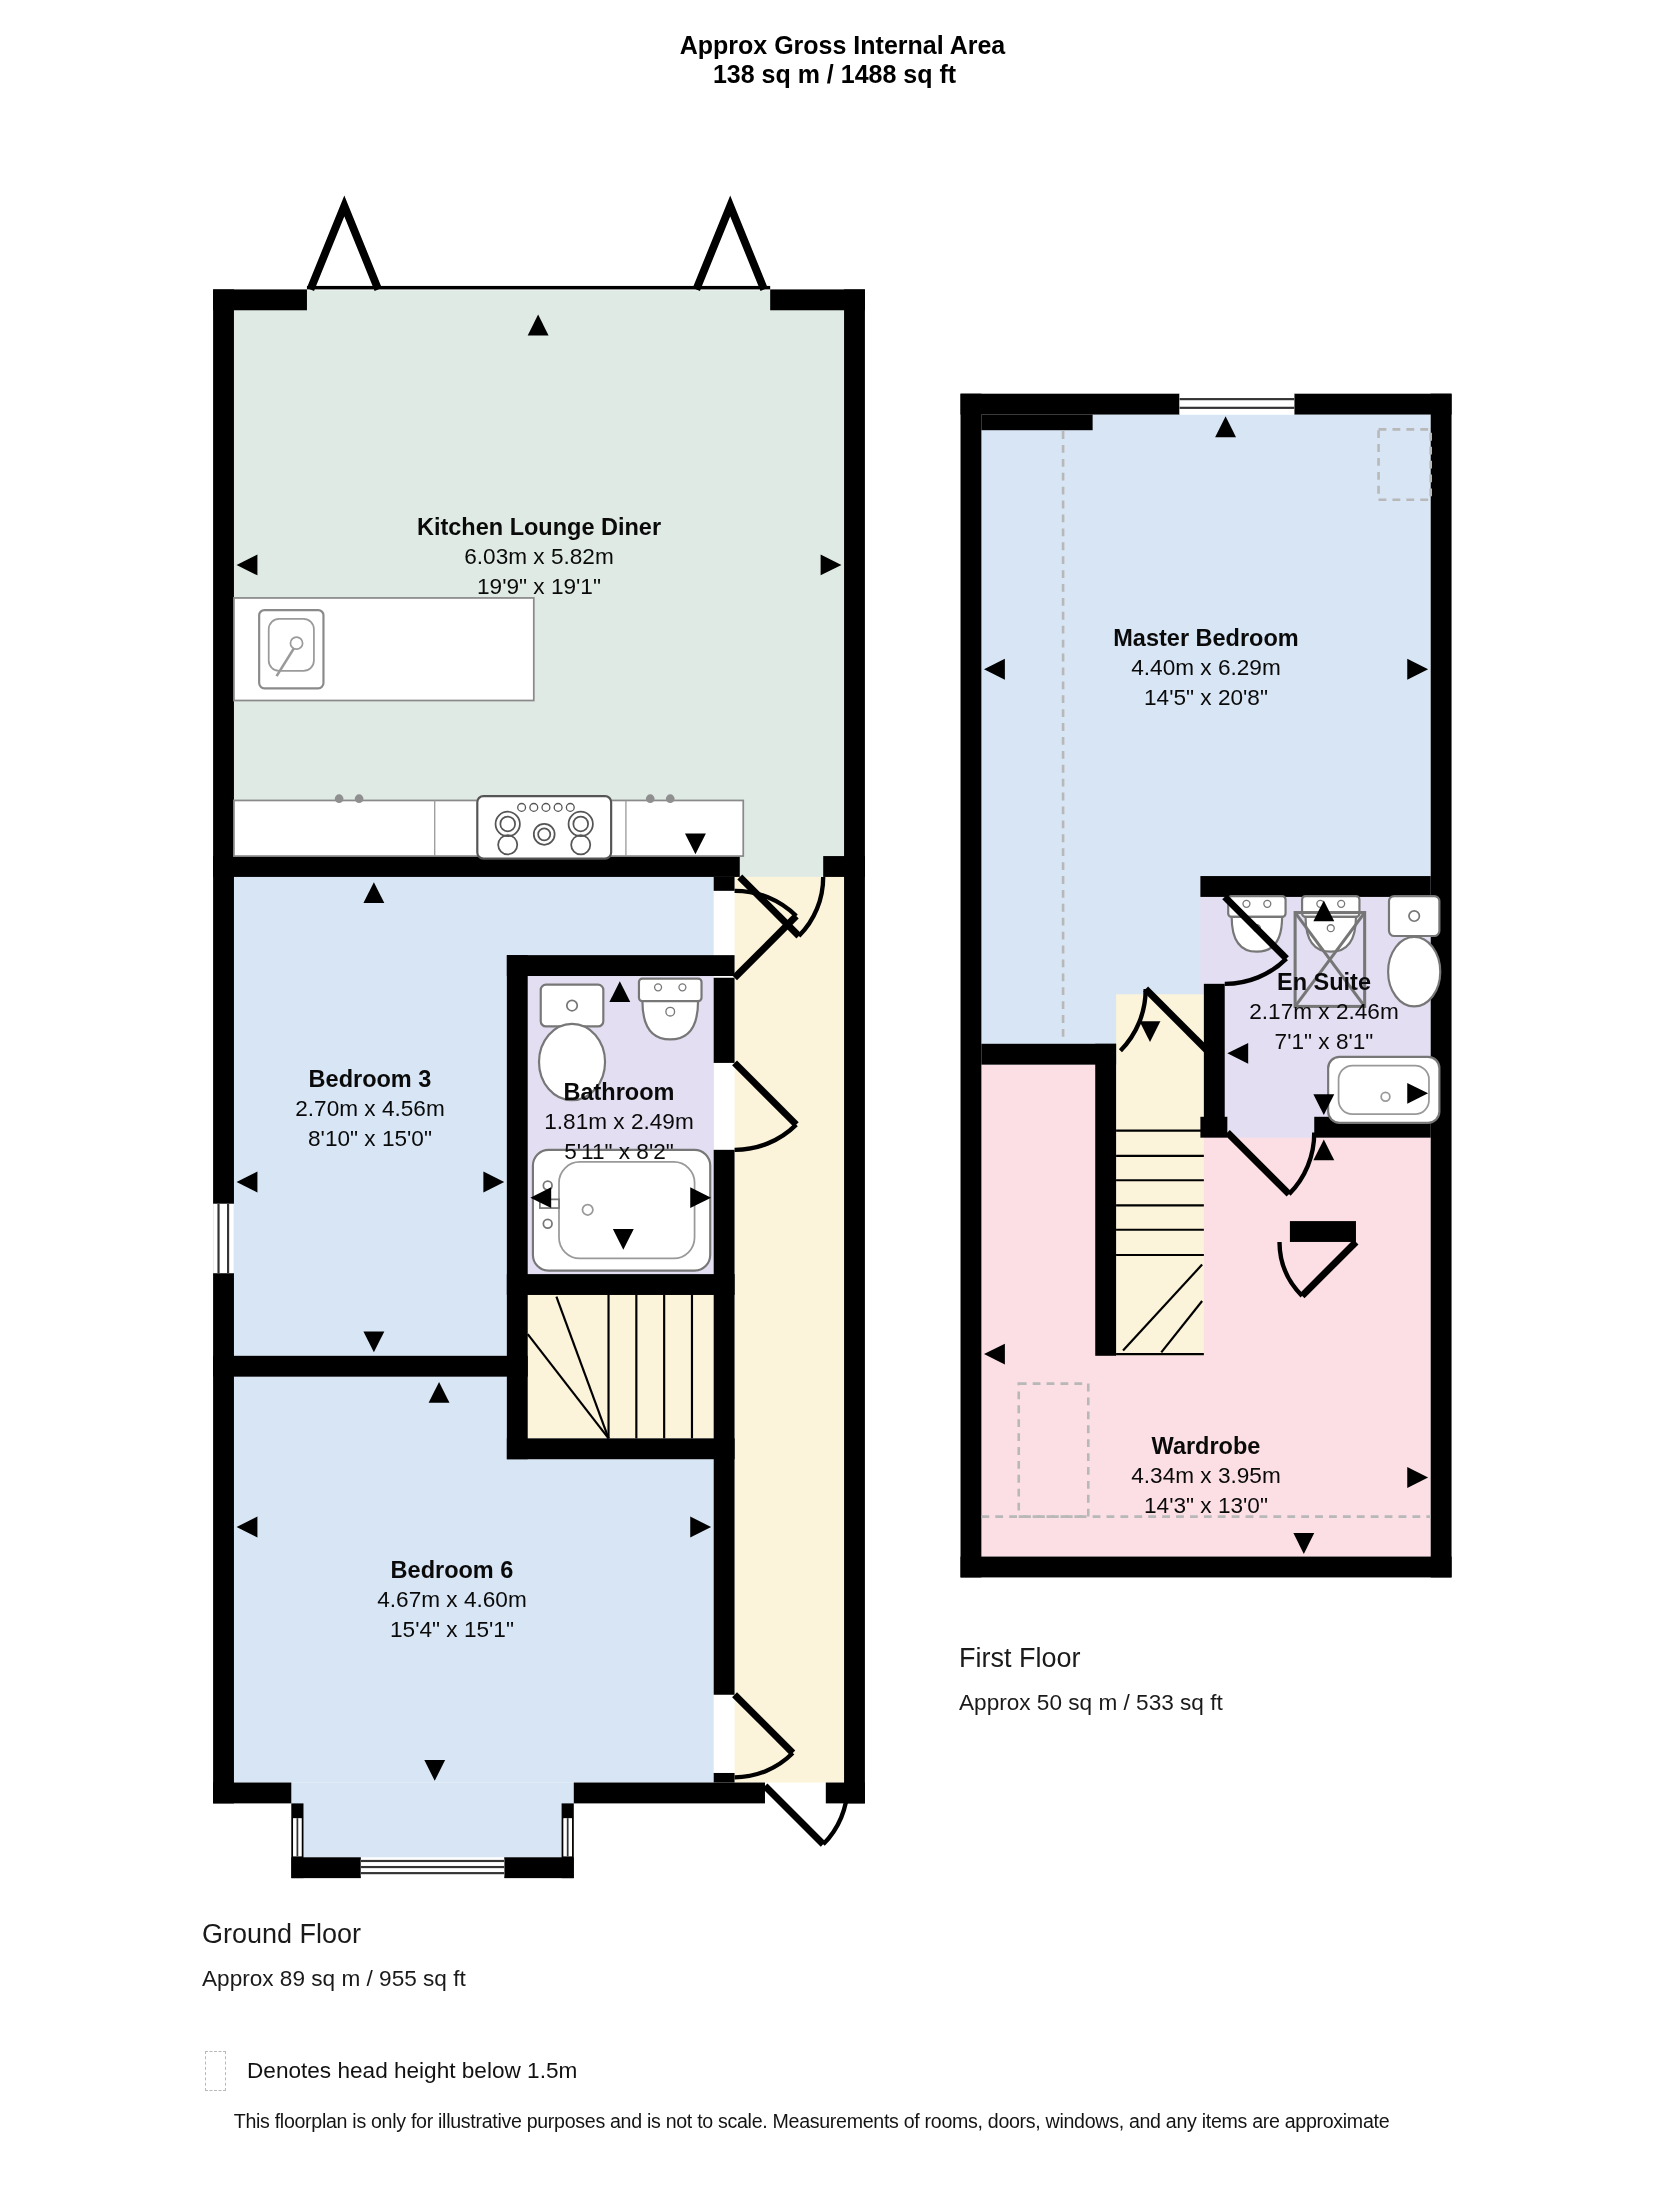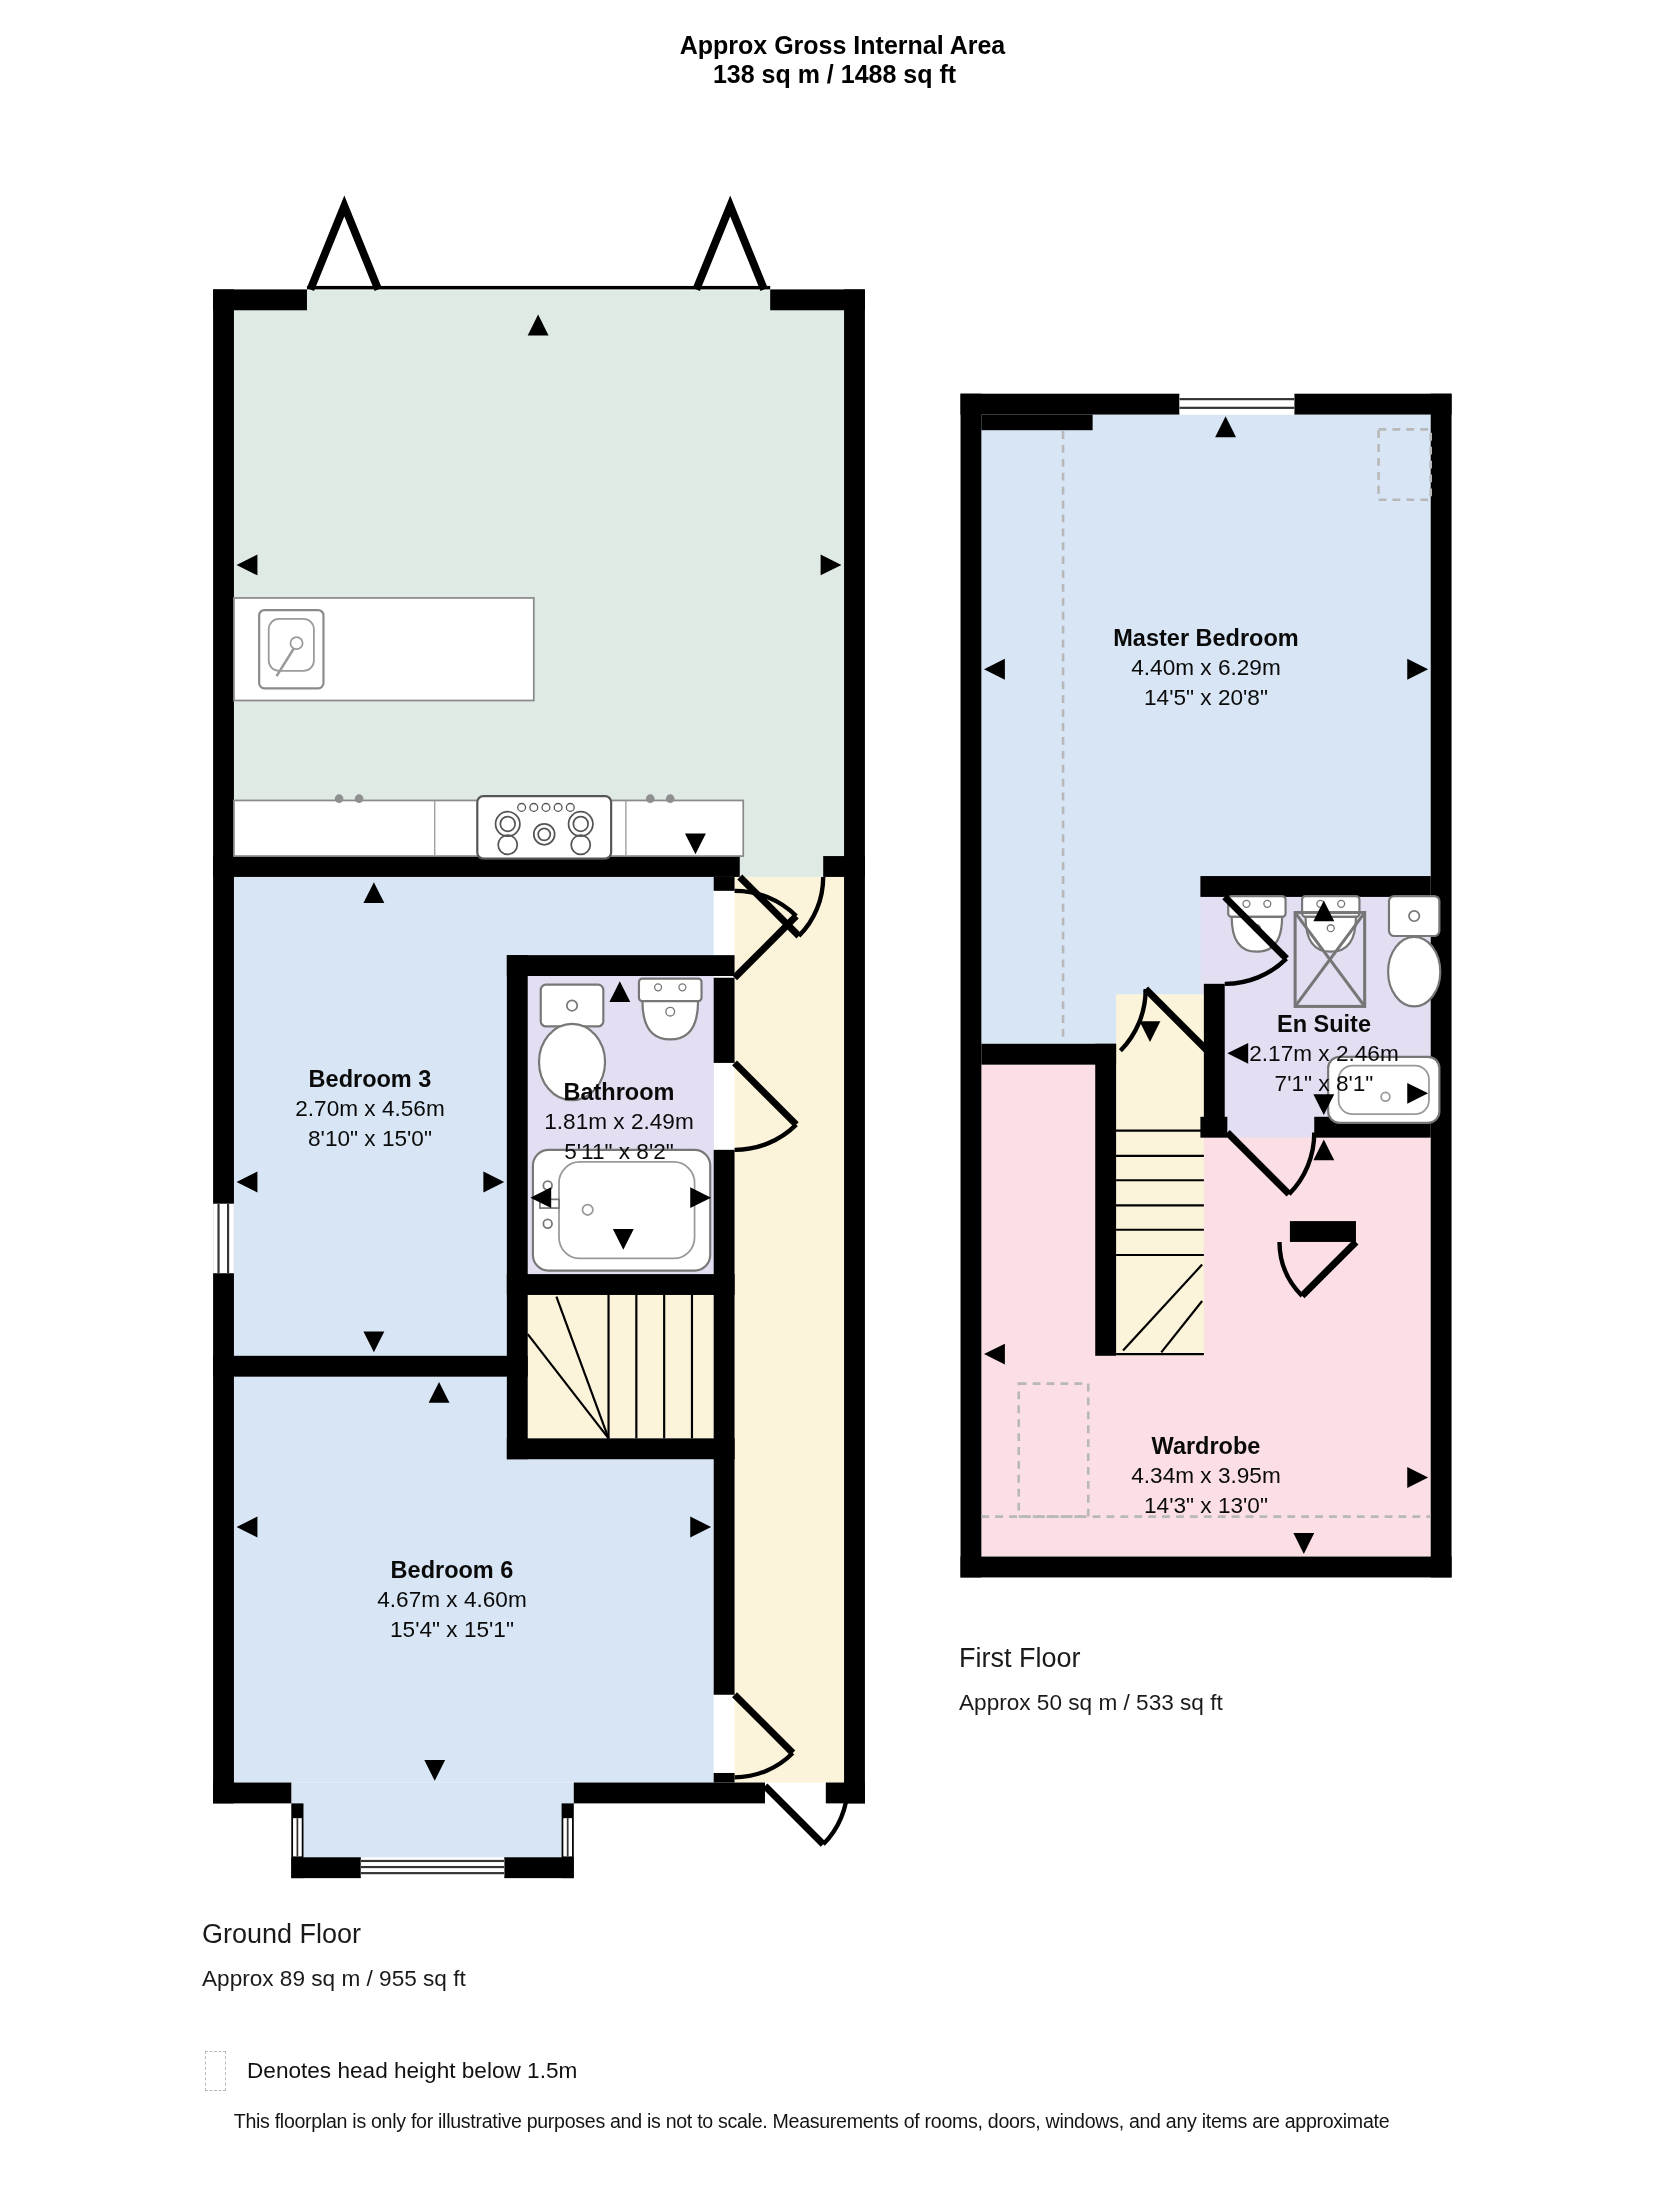--- a/index.html
+++ b/index.html
@@ -284,20 +284,25 @@
         <polygon points="1500,1788 1488,1764 1512,1764"></polygon>
       </g>
     </g>
   </svg>
 
   <div class="title-block">
     <div class="t1">Approx Gross Internal Area</div>
     <div class="t2">138 sq m / 1488 sq ft</div>
   </div>
 
+  <div class="room-label" style="left:539px;top:513px">
+    <div class="rname">Kitchen Lounge Diner</div>
+    <div class="rdim">6.03m x 5.82m</div>
+    <div class="rdim">19'9" x 19'1"</div>
+  </div>
 
   <div class="room-label" style="left:370px;top:1065px">
     <div class="rname">Bedroom 3</div>
     <div class="rdim">2.70m x 4.56m</div>
     <div class="rdim">8'10" x 15'0"</div>
   </div>
 
   <div class="room-label" style="left:619px;top:1078px">
     <div class="rname">Bathroom</div>
     <div class="rdim">1.81m x 2.49m</div>
@@ -309,21 +314,21 @@
     <div class="rdim">4.67m x 4.60m</div>
     <div class="rdim">15'4" x 15'1"</div>
   </div>
 
   <div class="room-label" style="left:1206px;top:624px">
     <div class="rname">Master Bedroom</div>
     <div class="rdim">4.40m x 6.29m</div>
     <div class="rdim">14'5" x 20'8"</div>
   </div>
 
-  <div class="room-label" style="left:1324px;top:1010px">
+  <div class="room-label" style="left:1324px;top:968px">
     <div class="rname">En Suite</div>
     <div class="rdim">2.17m x 2.46m</div>
     <div class="rdim">7'1" x 8'1"</div>
   </div>
 
   <div class="room-label" style="left:1206px;top:1432px">
     <div class="rname">Wardrobe</div>
     <div class="rdim">4.34m x 3.95m</div>
     <div class="rdim">14'3" x 13'0"</div>
   </div>

